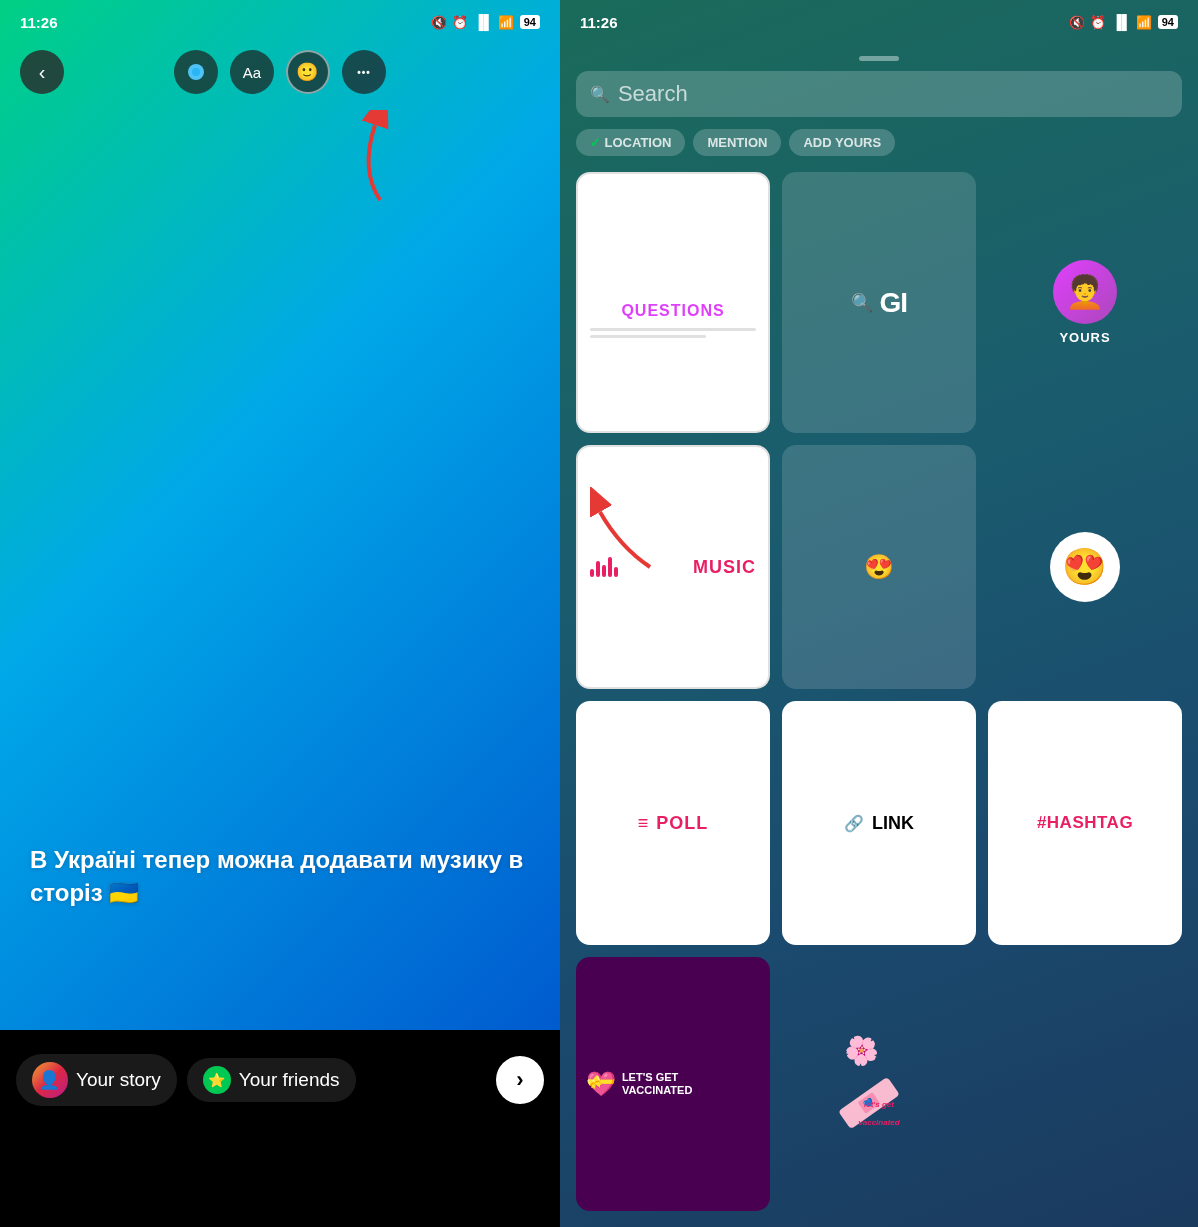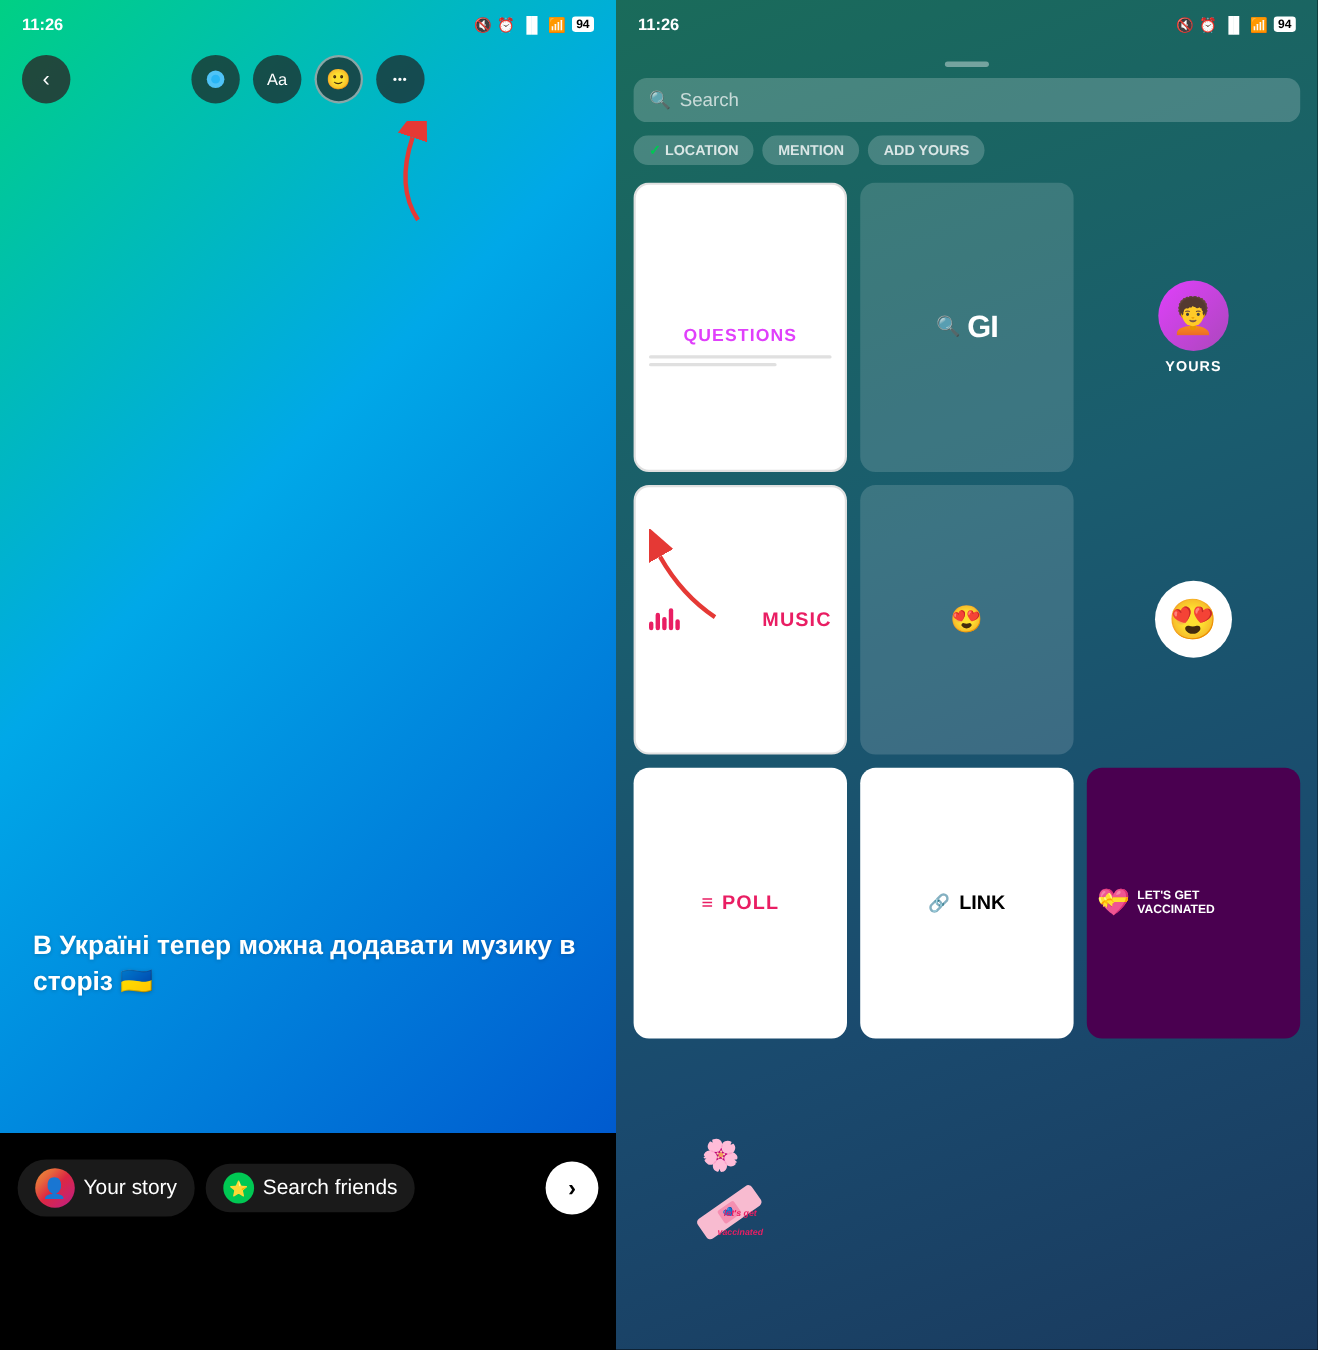--- a/index.html
+++ b/index.html
@@ -172,21 +172,21 @@
       padding: 10px 14px;
       flex-shrink: 0;
     }
     .search-icon {
       color: rgba(255,255,255,0.7);
       font-size: 16px;
       margin-right: 8px;
     }
     .search-input-text {
       color: rgba(255,255,255,0.7);
-      font-size: 17px;
+      font-size: 22px;
     }
 
     
     .category-tabs {
       display: flex;
       gap: 8px;
       padding: 0 16px;
       margin-bottom: 16px;
       overflow: hidden;
       flex-shrink: 0;
@@ -476,21 +476,21 @@
       <div class="story-btn">
         <div class="story-avatar">
           <span style="font-size:18px;">👤</span>
         </div>
         <span class="story-label">Your story</span>
       </div>
       <div class="close-friends-btn">
         <div class="close-friends-icon">
           <span style="font-size:14px;">⭐</span>
         </div>
-        <span class="story-label">Search friends</span>
+        <span class="story-label">Your friends</span>
       </div>
       <div class="next-btn">
         <span style="font-size:22px; font-weight:700;">›</span>
       </div>
     </div>
   </div>
 
   <div class="right-panel">
 
     <div style="height:44px; display:flex; align-items:center; padding:0 20px; flex-shrink:0;">
@@ -596,20 +596,25 @@
       </div>
 
 
       <div class="sticker-item sticker-link">
         <div style="display:flex; align-items:center; gap:8px;">
           <span style="font-size:16px;">🔗</span>
           <span class="link-text">LINK</span>
         </div>
       </div>
 
+      <div class="sticker-item sticker-hashtag">
+        <div>
+          <span class="hashtag-text">#HASHTAG</span>
+        </div>
+      </div>
 
       <div class="sticker-item sticker-vaccinated">
         <div style="display:flex; align-items:center; gap:6px; width:100%;">
           <span style="font-size:24px;">💝</span>
           <div>
             <div style="color:#fff; font-size:11px; font-weight:700; line-height:1.2;">LET'S GET<br>VACCINATED</div>
           </div>
         </div>
       </div>
 

